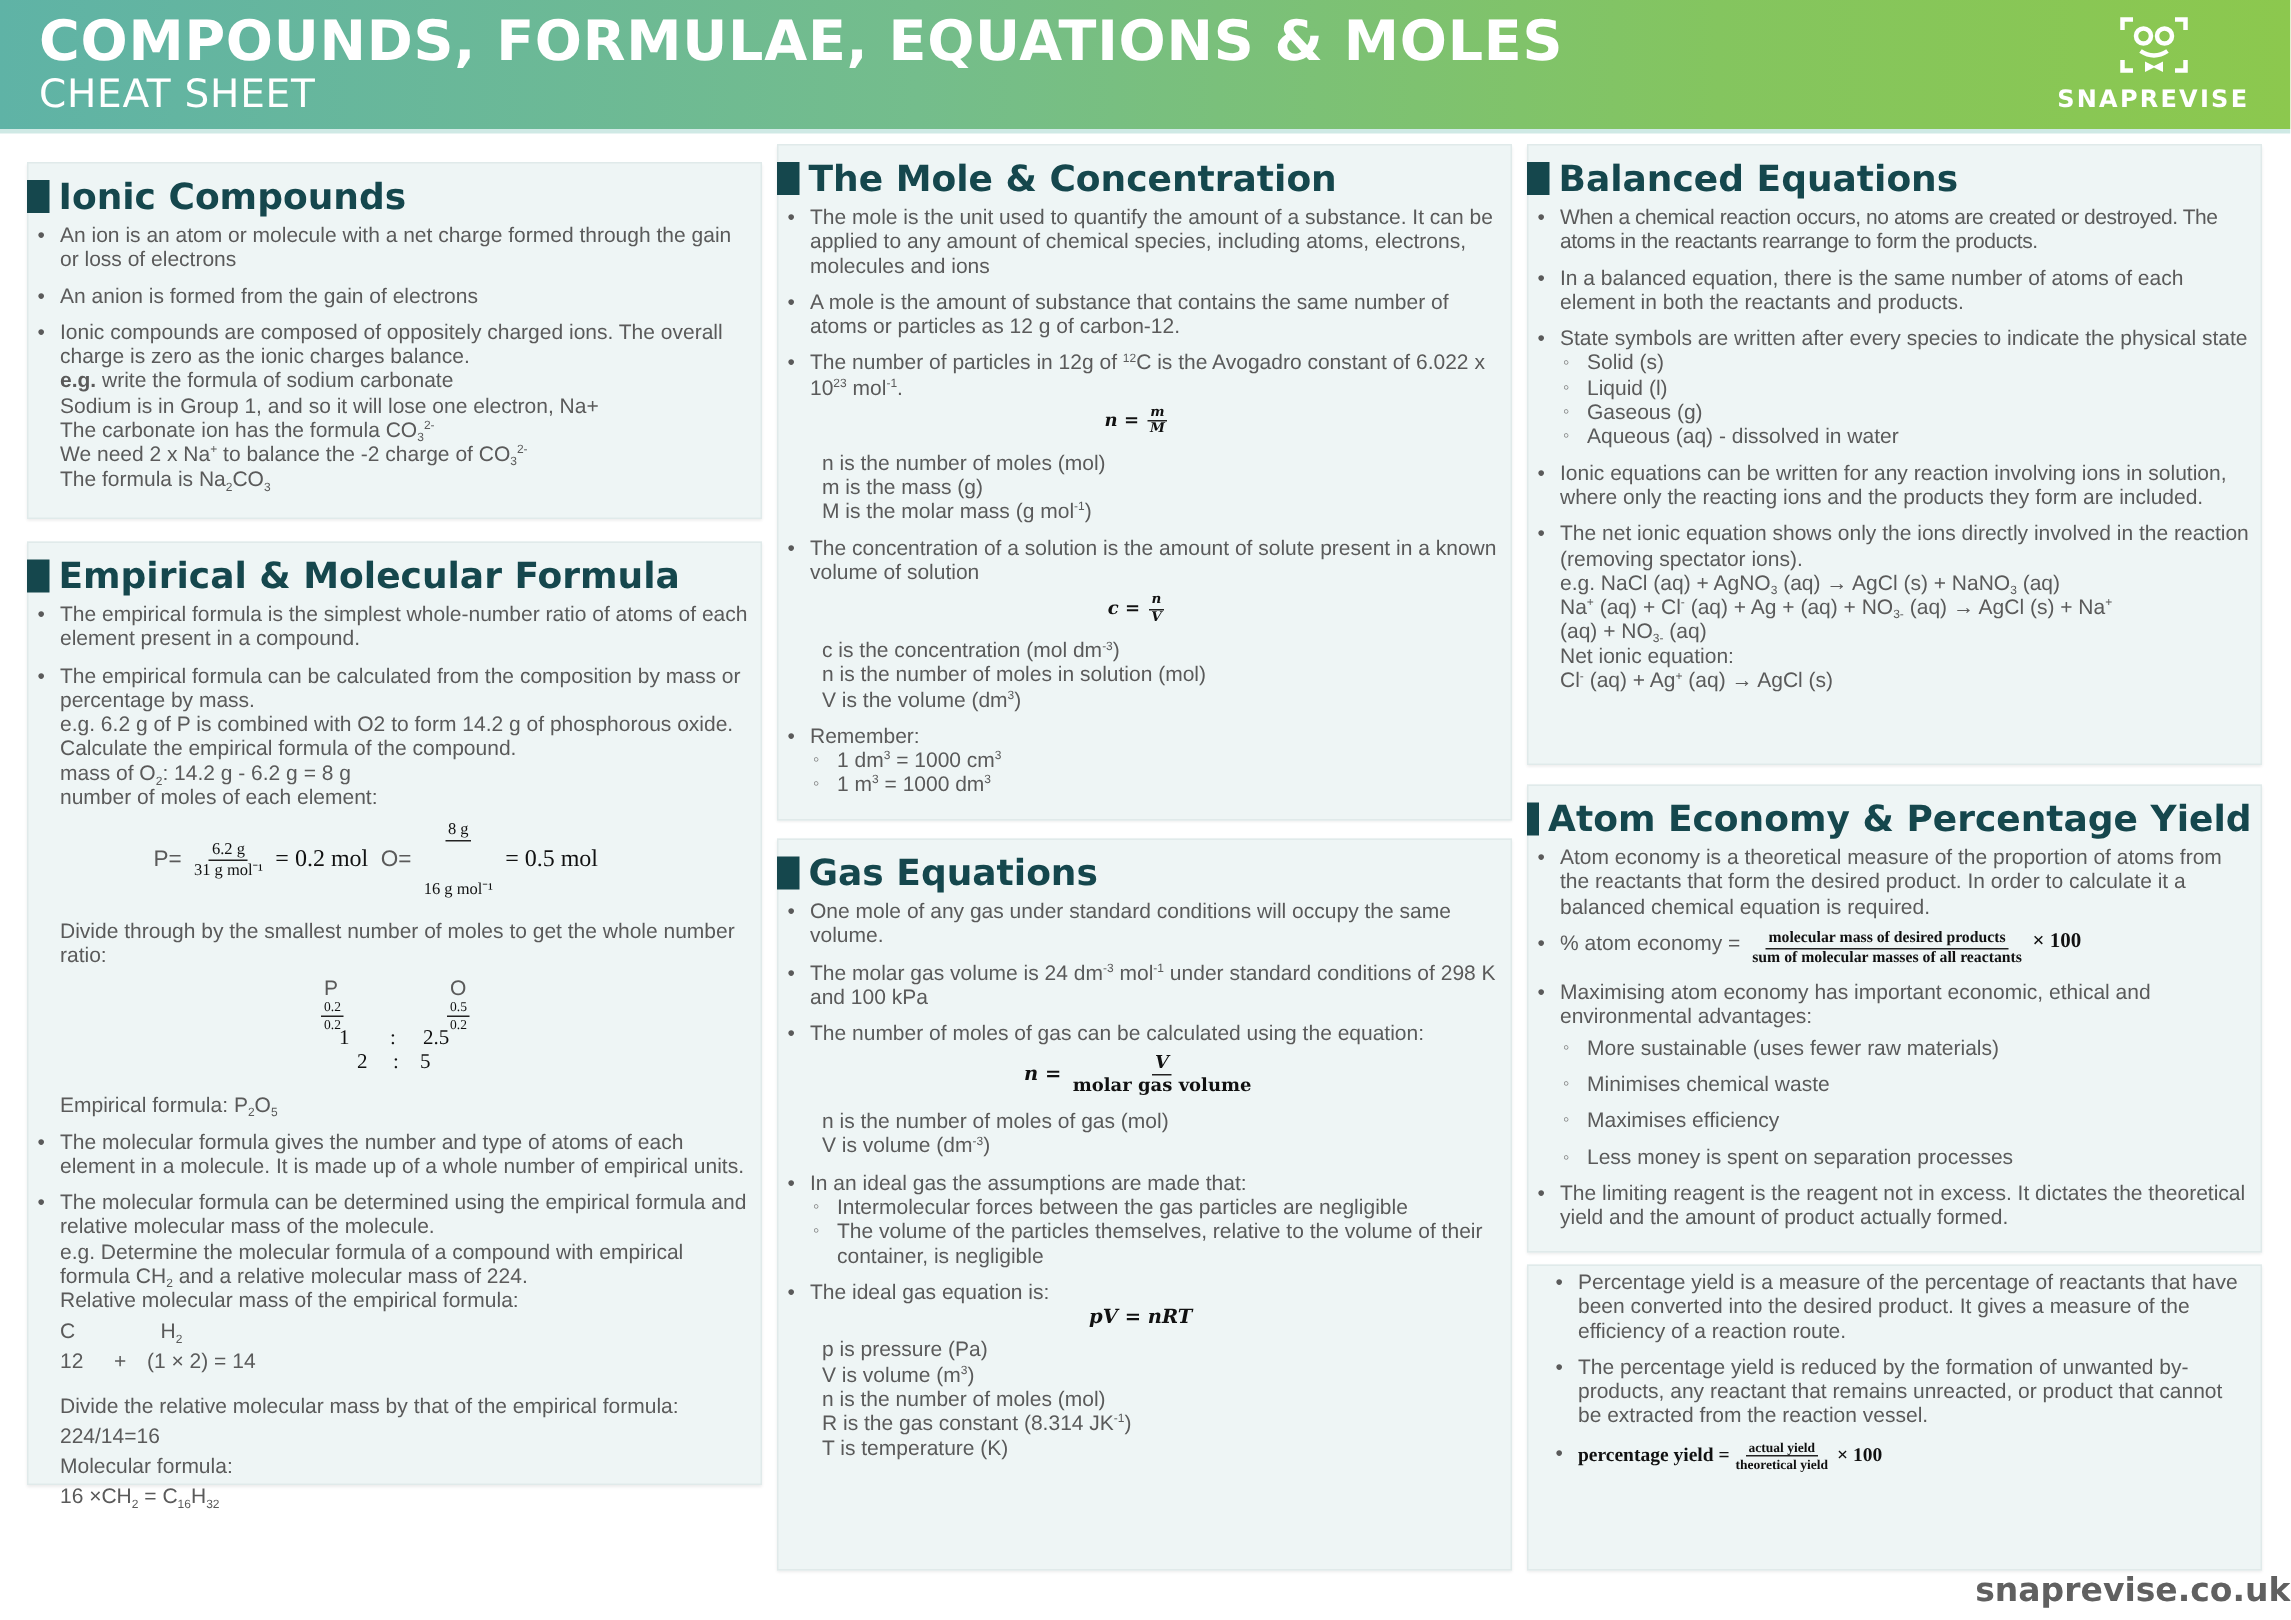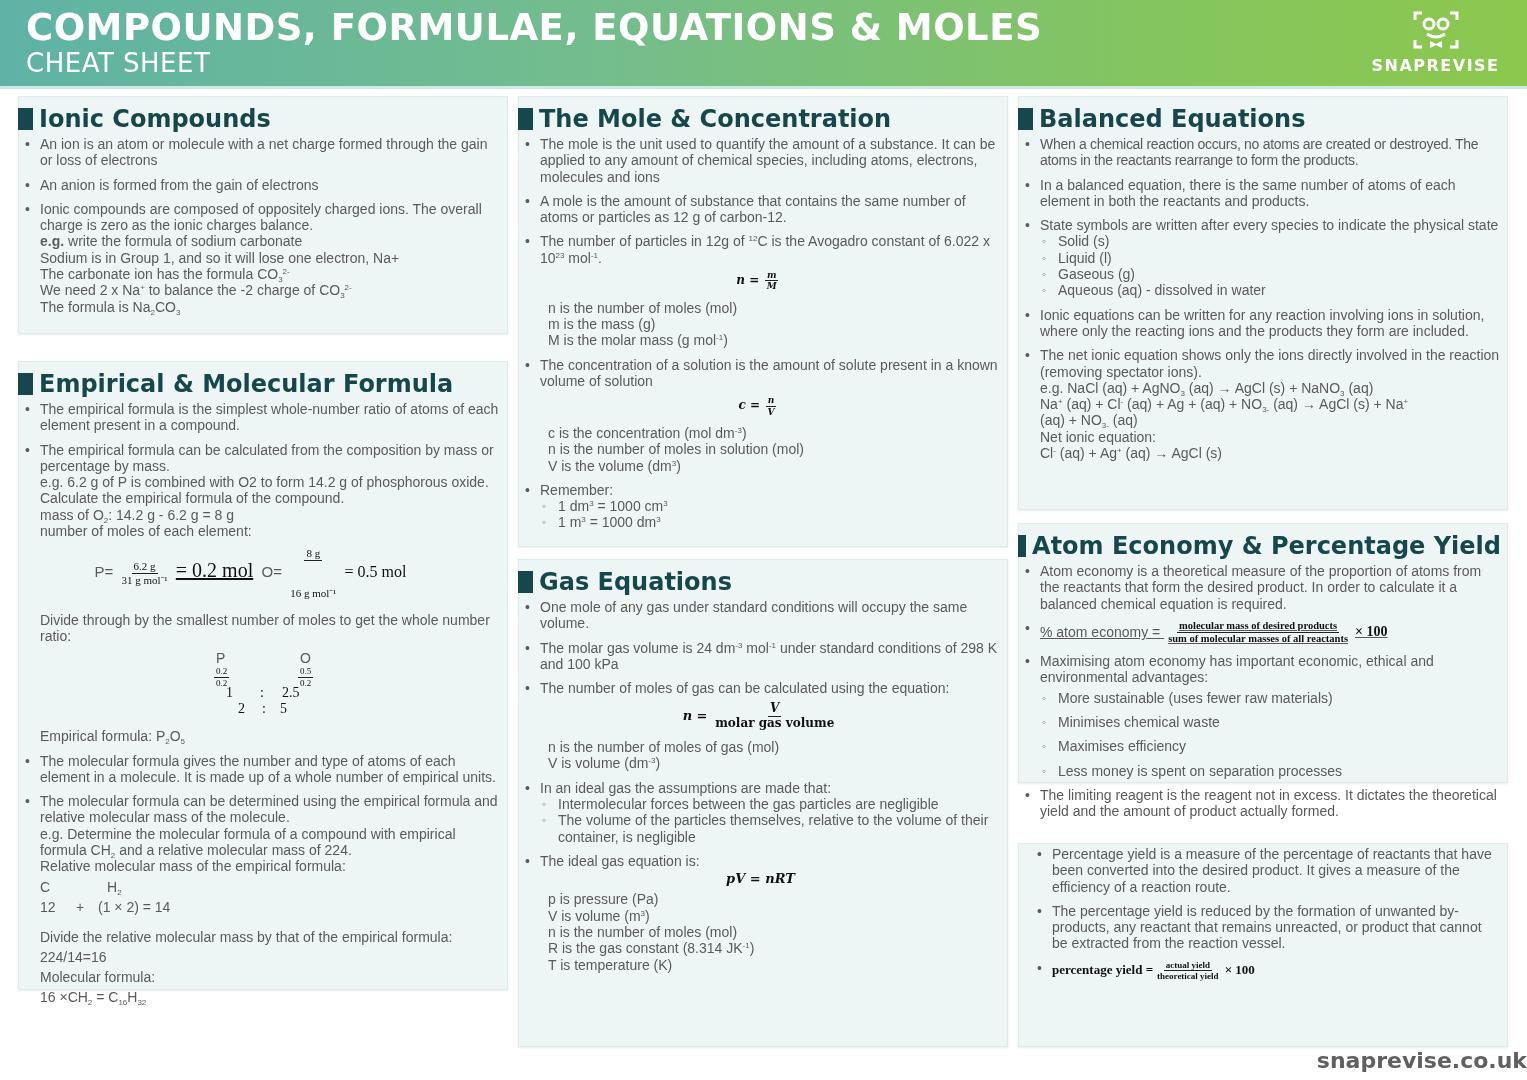--- a/index.html
+++ b/index.html
@@ -82,21 +82,21 @@
         <circle cx="17" cy="14" r="5"></circle>
           <circle cx="31" cy="14" r="5"></circle>
         <path d="M15 24 Q24 30 33 24"></path>
       </g>
       <path d="M18 31 L24 34 L30 31 L30 38 L24 35 L18 38 Z" fill="#fff"></path>
     </svg>
     <div class="brand">SNAPREVISE</div>
   </div>
 </div>
 
-<div class="panel" style="left:18px;top:96px;width:490px;height:238px;">
+<div class="panel" style="left:18px;top:108px;width:490px;height:238px;">
   <h2>
       <span class="sq"></span>
       <span>Ionic Compounds</span>
     </h2>
   <ul class="b">
     <li><span>An ion is an atom or molecule with a net charge formed through the gain or loss of electrons</span></li>
     <li><span>An anion is formed from the gain of electrons</span></li>
     <li>
       <span class="line">Ionic compounds are composed of oppositely charged ions. The overall charge is zero as the ionic charges balance.</span>
       <span class="line"><b>e.g.</b> <span>write the formula of sodium carbonate</span></span>
@@ -119,21 +119,21 @@
       <span class="line">The empirical formula can be calculated from the composition by mass or percentage by mass.</span>
       <span class="line">e.g. 6.2 g of P is combined with O2 to form 14.2 g of phosphorous oxide. Calculate the empirical formula of the compound.</span>
       <span class="line"><span>mass of O</span><sub>2</sub><span>: 14.2 g - 6.2 g = 8 g</span></span>
       <span class="line">number of moles of each element:</span>
       <div class="center" style="margin:8px 0 12px -40px;font-size:15px;">
         <span>P=</span>
         <span class="frac mathr" style="font-size:11px;">
             <span class="n">6.2 g</span>
             <span class="d">31 g mol⁻¹</span>
           </span>
-        <span class="mathr" style="font-size:20px;text-decoration:underline;">= 0.2 mol</span>&nbsp;
+        <span class="mathr" style="font-size:16px;">= 0.2 mol</span>&nbsp;
         <span>O=</span>
         <span class="frac mathr" style="font-size:11px;gap:26px;">
             <span class="n">8 g</span>
             <span class="d">16 g mol⁻¹</span>
           </span>
         <span class="mathr" style="font-size:16px;">= 0.5 mol</span>
       </div>
       <span class="line">Divide through by the smallest number of moles to get the whole number ratio:</span>
       <div style="position:relative;height:72px;margin-top:6px;">
         <span style="position:absolute;left:176px;top:0;">P</span>
@@ -288,28 +288,28 @@
       <span class="line">The net ionic equation shows only the ions directly involved in the reaction (removing spectator ions).</span>
       <span class="line"><span>e.g. NaCl (aq) + AgNO</span><sub>3</sub><span> (aq) → AgCl (s) + NaNO</span><sub>3</sub><span> (aq)</span></span>
       <span class="line"><span>Na</span><sup>+</sup><span> (aq) + Cl</span><sup>-</sup><span> (aq) + Ag + (aq) + NO</span><sub>3-</sub><span> (aq) → AgCl (s) + Na</span><sup>+</sup></span>
       <span class="line"><span>(aq) + NO</span><sub>3-</sub><span> (aq)</span></span>
       <span class="line">Net ionic equation:</span>
       <span class="line"><span>Cl</span><sup>-</sup><span> (aq) + Ag</span><sup>+</sup><span> (aq) → AgCl (s)</span></span>
     </li>
   </ul>
 </div>
 
-<div class="panel" style="left:1018px;top:523px;width:490px;height:260px;">
+<div class="panel" style="left:1018px;top:523px;width:490px;height:312px;">
   <h2>
       <span class="sq"></span>
       <span>Atom Economy &amp; Percentage Yield</span>
     </h2>
   <ul class="b">
     <li><span>Atom economy is a theoretical measure of the proportion of atoms from the reactants that form the desired product. In order to calculate it a balanced chemical equation is required.</span></li>
-    <li style="display:flex;align-items:center;margin-top:4px;text-decoration:underline;">
+    <li style="display:flex;margin-top:4px;">
       <span>% atom economy =</span>&nbsp;
       <span class="frac" style="font-family:'Liberation Serif',serif;font-weight:bold;color:#111;font-size:10.5px;">
           <span class="n">molecular mass of desired products</span>
           <span class="d">sum of molecular masses of all reactants</span>
         </span>
       <span style="font-family:'Liberation Serif',serif;font-weight:bold;color:#111;font-size:14px;margin-left:3px;">× 100</span>
     </li>
     <li>
       <span class="line">Maximising atom economy has important economic, ethical and environmental advantages:</span>
       <ul class="sub" style="margin-top:4px;">

